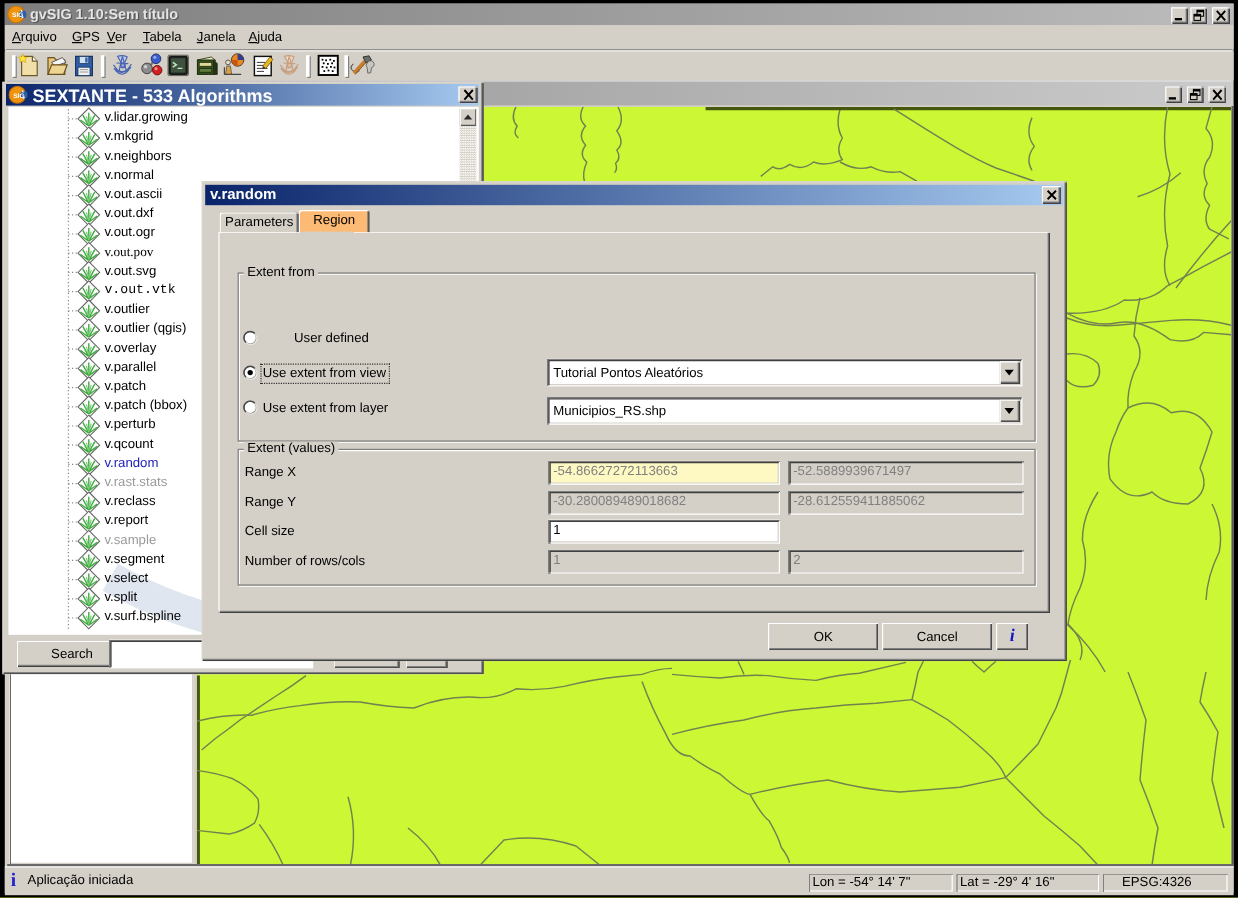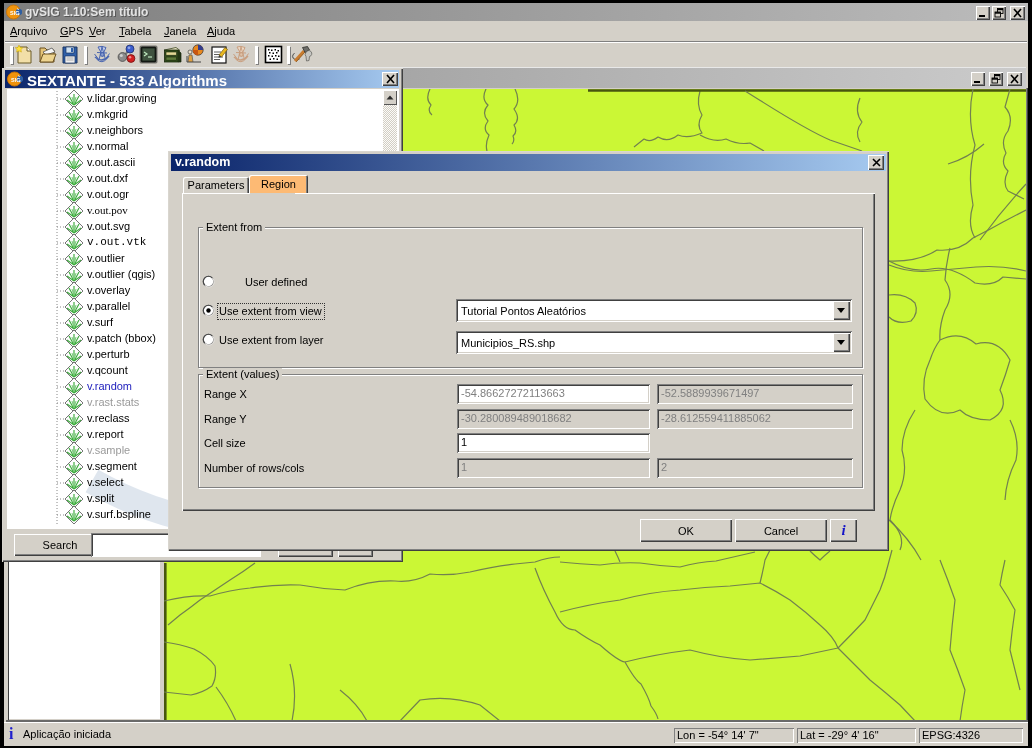--- a/index.html
+++ b/index.html
@@ -236,21 +236,21 @@
 </svg>
 </div>
 <div class="abs" style="left:6px;top:720px;width:1022px;height:2px;background:#6a6a6a;"></div>
 
 <div class="abs" style="left:4px;top:722px;width:1024px;height:22px;background:#d4d0c8;box-shadow:inset 0 1px 0 #fff;"></div>
 <div class="abs" style="left:9px;top:725px;width:10px;height:16px;color:#2020cc;font-family:'Liberation Serif',serif;font-weight:bold;font-size:16px;">i</div>
 <div class="abs" style="left:23px;top:728px;">Aplicação iniciada</div>
 <div class="abs sunkflat" style="left:599px;top:728px;width:69px;height:15px;padding:1px 0 0 3px;box-sizing:border-box;margin-top:36px;">Metros</div>
 <div class="abs sunkflat" style="left:674px;top:728px;width:120px;height:15px;padding:1px 0 0 3px;box-sizing:border-box;">Lon = -54° 14' 7"</div>
 <div class="abs sunkflat" style="left:797px;top:728px;width:119px;height:15px;padding:1px 0 0 3px;box-sizing:border-box;">Lat = -29° 4' 16"</div>
-<div class="abs sunkflat" style="left:919px;top:728px;width:104px;height:15px;padding:1px 0 0 3px;box-sizing:border-box;">EPSG:4326</div>
+<div class="abs sunkflat" style="left:919px;top:728px;width:104px;height:15px;padding:1px 0 0 16px;box-sizing:border-box;">EPSG:4326</div>
 
 <div class="abs" id="sxwin" style="left:2px;top:68px;width:401px;height:494px;background:#d4d0c8;box-shadow:inset 1px 1px 0 #d9d6cf,inset -1px -1px 0 #404040,inset -2px -2px 0 #808080;"></div>
 <div class="abs" style="left:5px;top:70px;width:394px;height:18px;background:linear-gradient(to right,#0a246a,#a6caf0);"></div>
 <div class="abs" id="gvicon2" style="left:7px;top:71px;width:16px;height:16px;"><svg width="16" height="16">
       <circle cx="7.5" cy="8" r="7" fill="#f0930c"></circle>
       <circle cx="7.5" cy="8" r="7" fill="none" stroke="#c87408" stroke-width="1"></circle>
       <circle cx="13" cy="8" r="3.2" fill="#2e5fa3"></circle>
       <path d="M11.5,4.5 l1,1.5 M12,11 l1.5,-1" stroke="#fff" stroke-width="1"></path>
       <text x="4" y="10.5" font-size="5.5" font-weight="bold" fill="#fff" font-family="Liberation Sans">SIG</text>
     </svg></div>
@@ -445,21 +445,21 @@
       <div style="position:absolute;left:80px;top:67px;color:#000;white-space:nowrap;">v.out.ascii</div>
       <div style="position:absolute;left:80px;top:83px;color:#000;white-space:nowrap;">v.out.dxf</div>
       <div style="position:absolute;left:80px;top:99px;color:#000;white-space:nowrap;">v.out.ogr</div>
       <div style="position:absolute;left:80px;top:115px;color:#000;white-space:nowrap;font-family:Liberation Serif, serif;">v.out.pov</div>
       <div style="position:absolute;left:80px;top:131px;color:#000;white-space:nowrap;">v.out.svg</div>
       <div style="position:absolute;left:80px;top:147px;color:#000;white-space:nowrap;font-family:Liberation Mono, monospace;">v.out.vtk</div>
       <div style="position:absolute;left:80px;top:163px;color:#000;white-space:nowrap;">v.outlier</div>
       <div style="position:absolute;left:80px;top:179px;color:#000;white-space:nowrap;">v.outlier (qgis)</div>
       <div style="position:absolute;left:80px;top:195px;color:#000;white-space:nowrap;">v.overlay</div>
       <div style="position:absolute;left:80px;top:211px;color:#000;white-space:nowrap;">v.parallel</div>
-      <div style="position:absolute;left:80px;top:227px;color:#000;white-space:nowrap;">v.surf</div>
+      <div style="position:absolute;left:80px;top:227px;color:#000;white-space:nowrap;">v.patch</div>
       <div style="position:absolute;left:80px;top:243px;color:#000;white-space:nowrap;">v.patch (bbox)</div>
       <div style="position:absolute;left:80px;top:259px;color:#000;white-space:nowrap;">v.perturb</div>
       <div style="position:absolute;left:80px;top:275px;color:#000;white-space:nowrap;">v.qcount</div>
       <div style="position:absolute;left:80px;top:291px;color:#2121bd;white-space:nowrap;">v.random</div>
       <div style="position:absolute;left:80px;top:307px;color:#9a9a9a;white-space:nowrap;">v.rast.stats</div>
       <div style="position:absolute;left:80px;top:323px;color:#000;white-space:nowrap;">v.reclass</div>
       <div style="position:absolute;left:80px;top:339px;color:#000;white-space:nowrap;">v.report</div>
       <div style="position:absolute;left:80px;top:355px;color:#9a9a9a;white-space:nowrap;">v.sample</div>
       <div style="position:absolute;left:80px;top:371px;color:#000;white-space:nowrap;">v.segment</div>
       <div style="position:absolute;left:80px;top:387px;color:#000;white-space:nowrap;">v.select</div>
@@ -532,21 +532,21 @@
       <path d="M0 0 L8 0 L4 5 Z" fill="#000"></path>
     </svg>
   </div>
 
 <div class="abs" style="left:198px;top:374px;width:663px;height:112px;border:1px solid #808080;box-shadow:1px 1px 0 #fff,inset 1px 1px 0 #fff;"></div>
 <div class="abs" style="left:203px;top:368px;background:#d4d0c8;padding:0 3px;">Extent (values)</div>
 <div class="abs" style="left:204px;top:388px;">Range X</div>
 <div class="abs" style="left:204px;top:413px;">Range Y</div>
 <div class="abs" style="left:204px;top:437px;">Cell size</div>
 <div class="abs" style="left:204px;top:462px;">Number of rows/cols</div>
-<div class="abs sunken" style="left:457px;top:384px;width:193px;height:20px;background:#ffffff;color:#808080;padding:3px 0 0 4px;box-sizing:border-box;">-54.86627272113663</div>
+<div class="abs sunken" style="left:457px;top:384px;width:193px;height:20px;background:#fef9c3;color:#808080;padding:3px 0 0 4px;box-sizing:border-box;">-54.86627272113663</div>
 <div class="abs sunken" style="left:657px;top:384px;width:196px;height:20px;background:#d4d0c8;color:#808080;padding:3px 0 0 4px;box-sizing:border-box;">-52.5889939671497</div>
 <div class="abs sunken" style="left:457px;top:409px;width:193px;height:20px;background:#d4d0c8;color:#808080;padding:3px 0 0 4px;box-sizing:border-box;">-30.280089489018682</div>
 <div class="abs sunken" style="left:657px;top:409px;width:196px;height:20px;background:#d4d0c8;color:#808080;padding:3px 0 0 4px;box-sizing:border-box;">-28.612559411885062</div>
 <div class="abs sunken" style="left:457px;top:433px;width:193px;height:20px;background:#fff;padding:3px 0 0 4px;box-sizing:border-box;">1</div>
 <div class="abs sunken" style="left:457px;top:458px;width:193px;height:20px;background:#d4d0c8;color:#808080;padding:3px 0 0 4px;box-sizing:border-box;">1</div>
 <div class="abs sunken" style="left:657px;top:458px;width:196px;height:20px;background:#d4d0c8;color:#808080;padding:3px 0 0 4px;box-sizing:border-box;">2</div>
 
 <div class="abs btn" style="left:640px;top:519px;width:92px;height:23px;">OK</div>
 <div class="abs btn" style="left:735px;top:519px;width:92px;height:23px;">Cancel</div>
 <div class="abs btn" style="left:830px;top:519px;width:27px;height:23px;">

